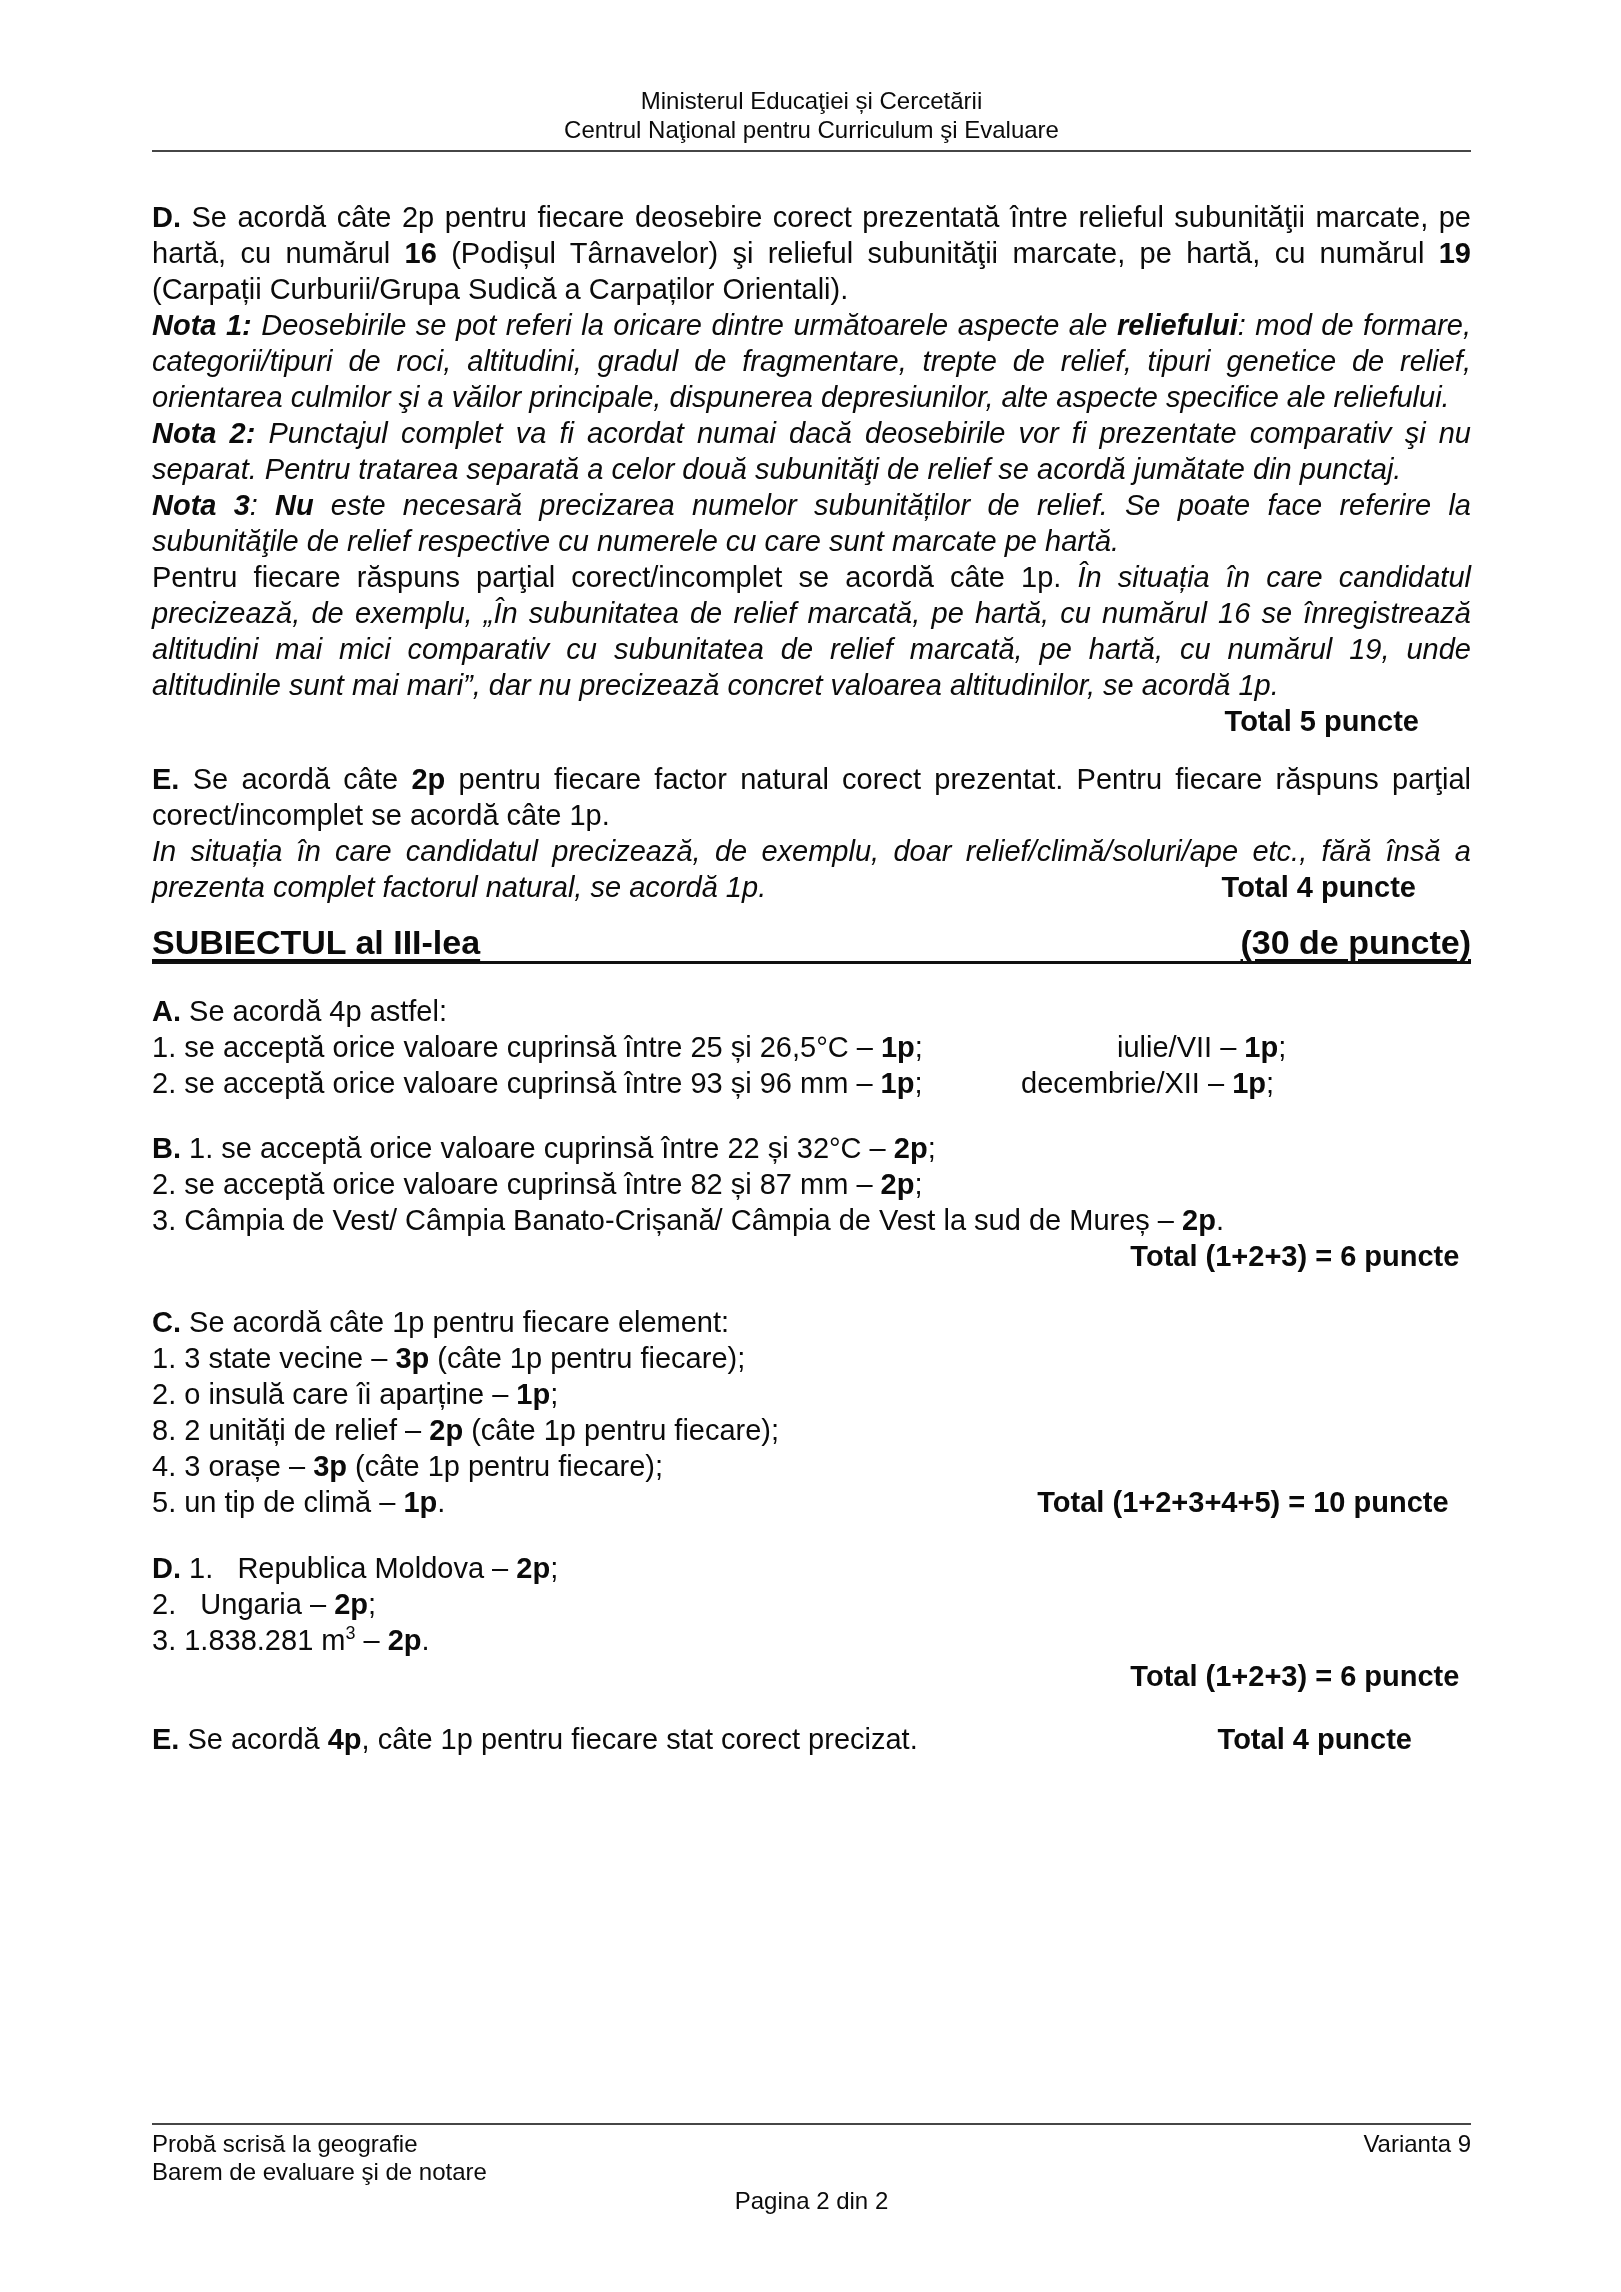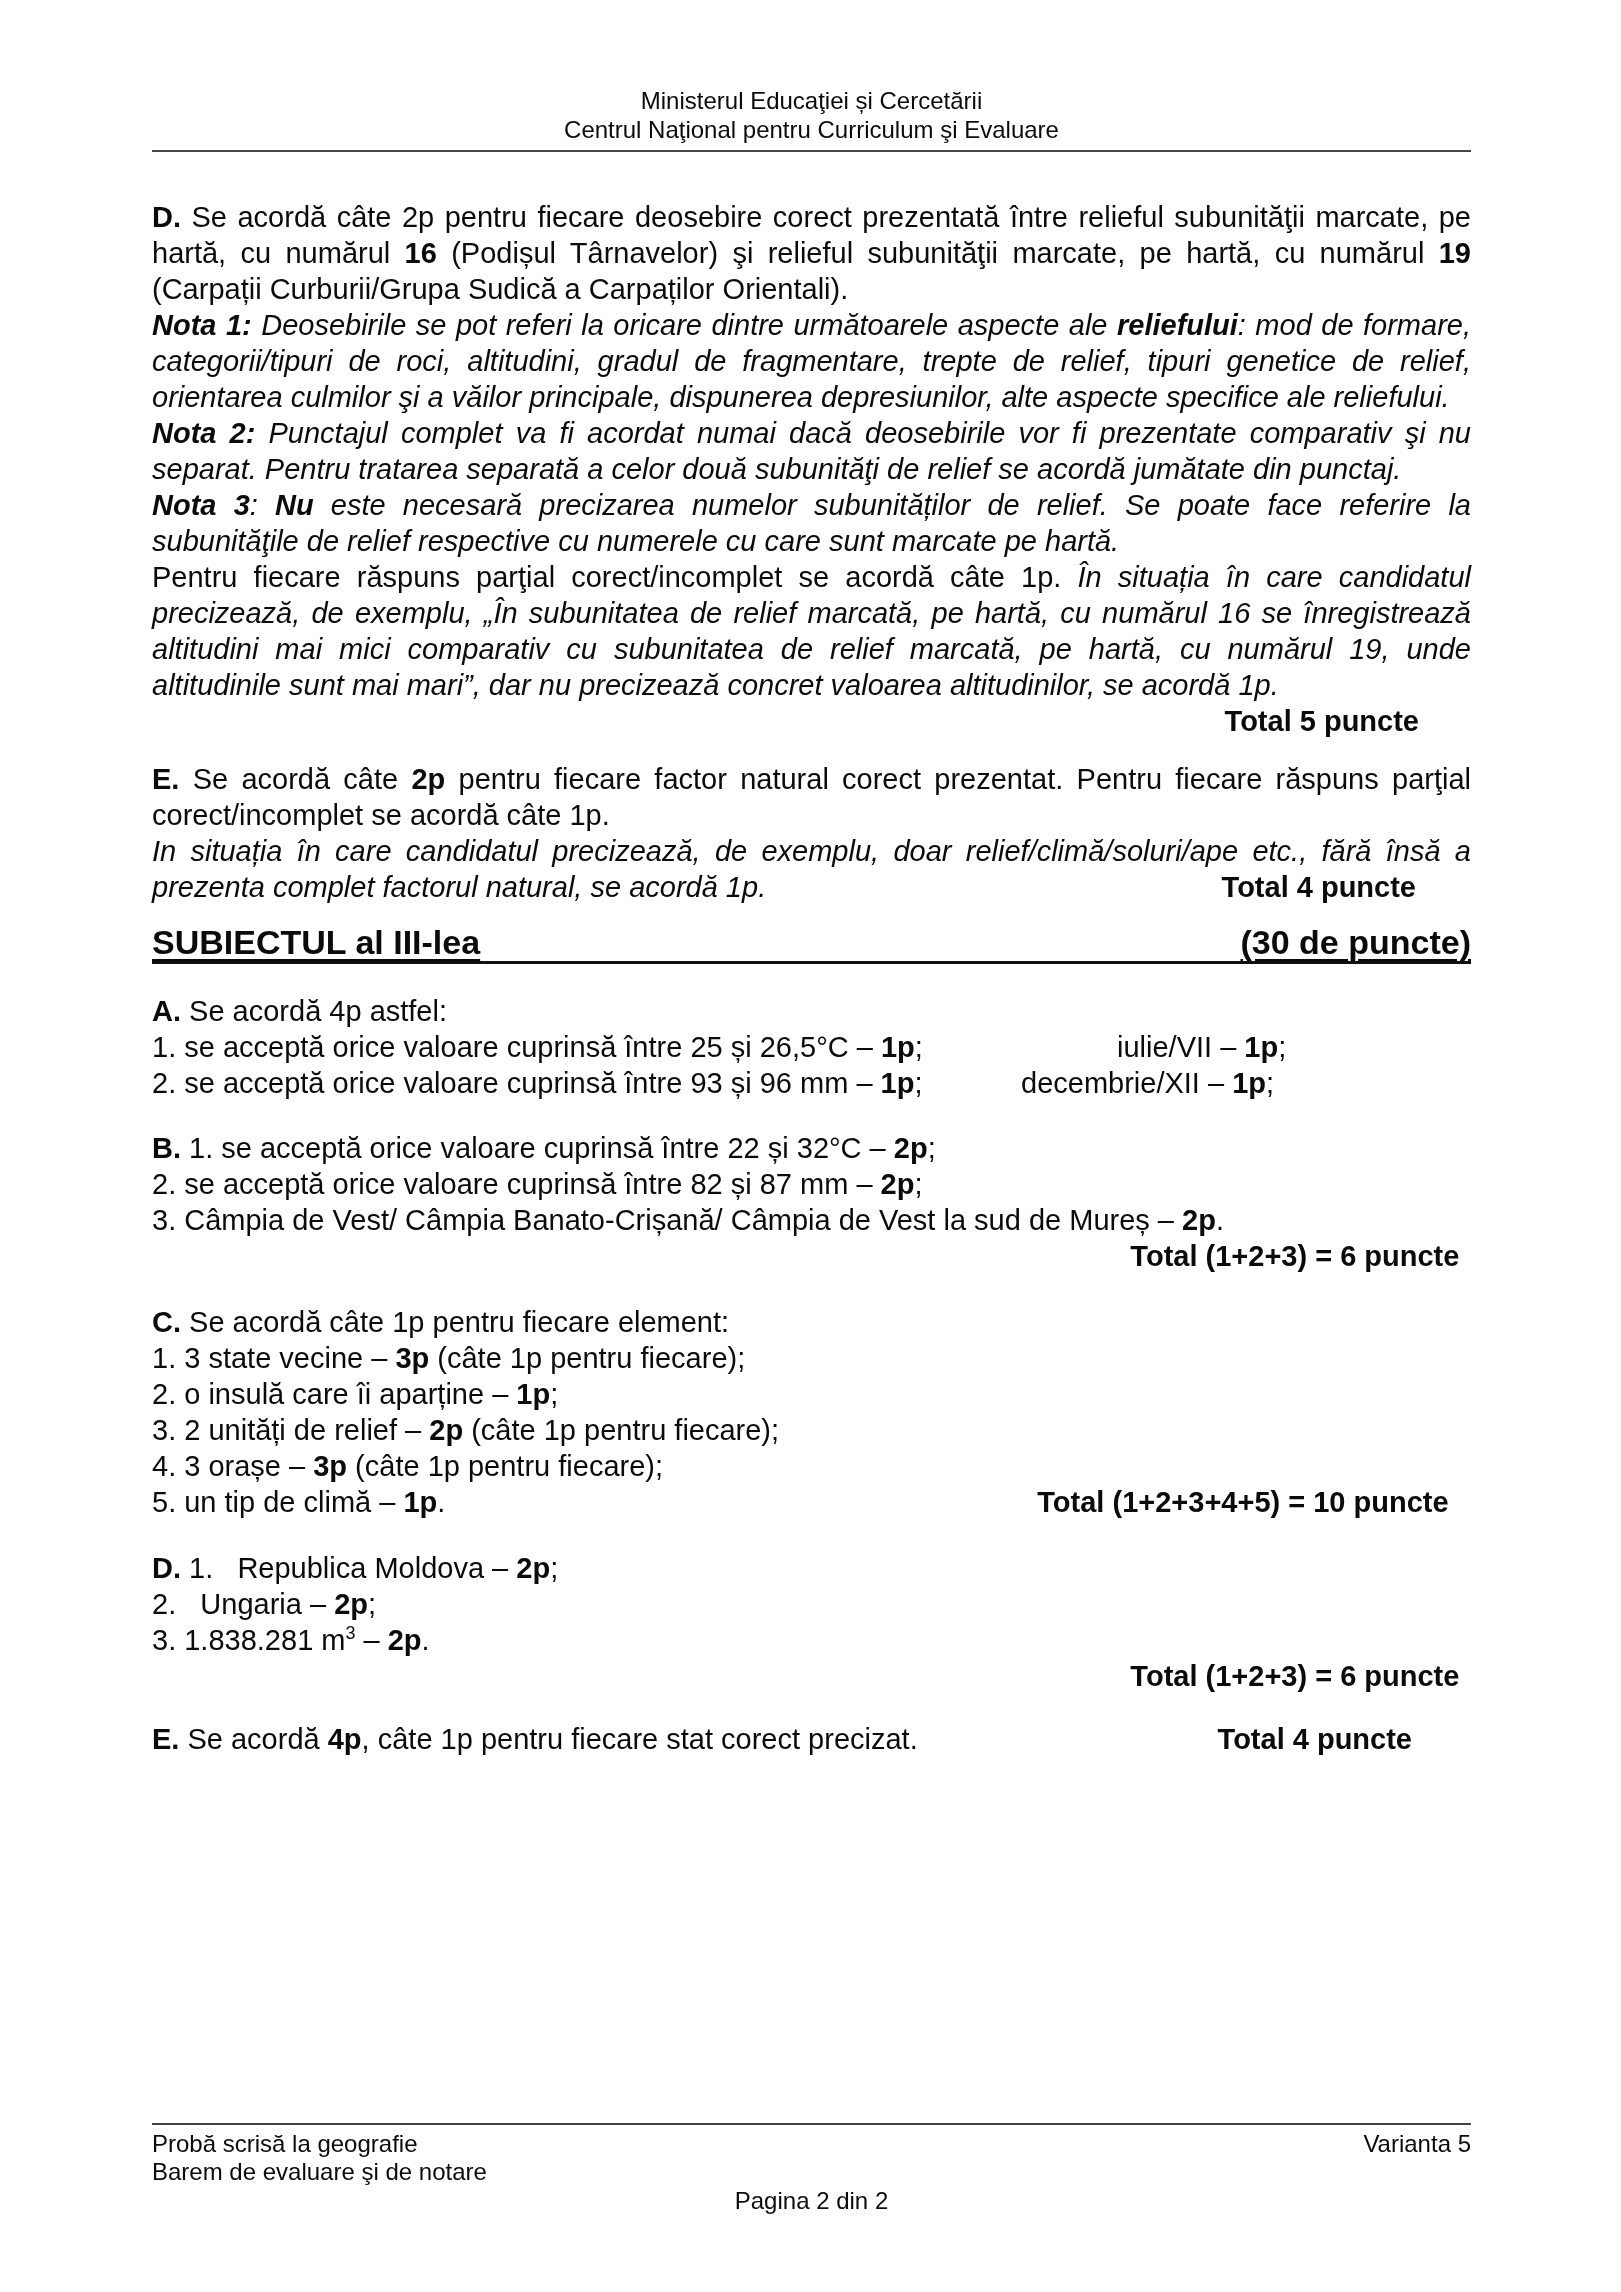--- a/index.html
+++ b/index.html
@@ -84,21 +84,21 @@
     </p>
 
     <p style="margin-top:29px"><span class="b">B.</span><span> 1. se acceptă orice valoare cuprinsă între 22 și 32°C – </span><span class="b">2p</span><span>;</span></p>
     <p><span>2. se acceptă orice valoare cuprinsă între 82 și 87 mm – </span><span class="b">2p</span><span>;</span></p>
     <p><span>3. Câmpia de Vest/ Câmpia Banato-Crișană/ Câmpia de Vest la sud de Mureș – </span><span class="b">2p</span><span>.</span></p>
     <p class="total total-offset-sm">Total (1+2+3) = 6 puncte</p>
 
     <p style="margin-top:30px"><span class="b">C.</span><span> Se acordă câte 1p pentru fiecare element:</span></p>
     <p><span>1. 3 state vecine – </span><span class="b">3p</span><span> (câte 1p pentru fiecare);</span></p>
     <p><span>2. o insulă care îi aparține – </span><span class="b">1p</span><span>;</span></p>
-    <p><span>3. 2 unități de relief – </span><span class="b">2p</span><span> (câte 1p pentru fiecare);</span></p>
+    <p><span>8. 2 unități de relief – </span><span class="b">2p</span><span> (câte 1p pentru fiecare);</span></p>
     <p><span>4. 3 orașe – </span><span class="b">3p</span><span> (câte 1p pentru fiecare);</span></p>
     <div class="row-between">
       <span><span>5. un tip de climă – </span><span class="b">1p</span><span>.</span></span>
       <span class="c5-total">Total (1+2+3+4+5) = 10 puncte</span>
     </div>
 
     <p style="margin-top:30px"><span class="b">D.</span><span> 1.&nbsp;&nbsp; Republica Moldova – </span><span class="b">2p</span><span>;</span></p>
     <p><span>2.&nbsp;&nbsp; Ungaria – </span><span class="b">2p</span><span>;</span></p>
     <p><span>3. 1.838.281 m</span><sup>3</sup><span> – </span><span class="b">2p</span><span>.</span></p>
     <p class="total total-offset-sm">Total (1+2+3) = 6 puncte</p>
@@ -107,18 +107,18 @@
       <span><span class="b">E.</span><span> Se acordă </span><span class="b">4p</span><span>, câte 1p pentru fiecare stat corect precizat.</span></span>
       <span class="e2-total">Total 4 puncte</span>
     </div>
 
   </main>
 </div>
 
 <footer class="doc-footer">
   <div class="footer-row1">
     <span>Probă scrisă la geografie</span>
-    <span>Varianta 5</span>
+    <span>Varianta 9</span>
   </div>
   <div>Barem de evaluare şi de notare</div>
   <div class="footer-center">Pagina 2 din 2</div>
 </footer>
 
 
 </body></html>

